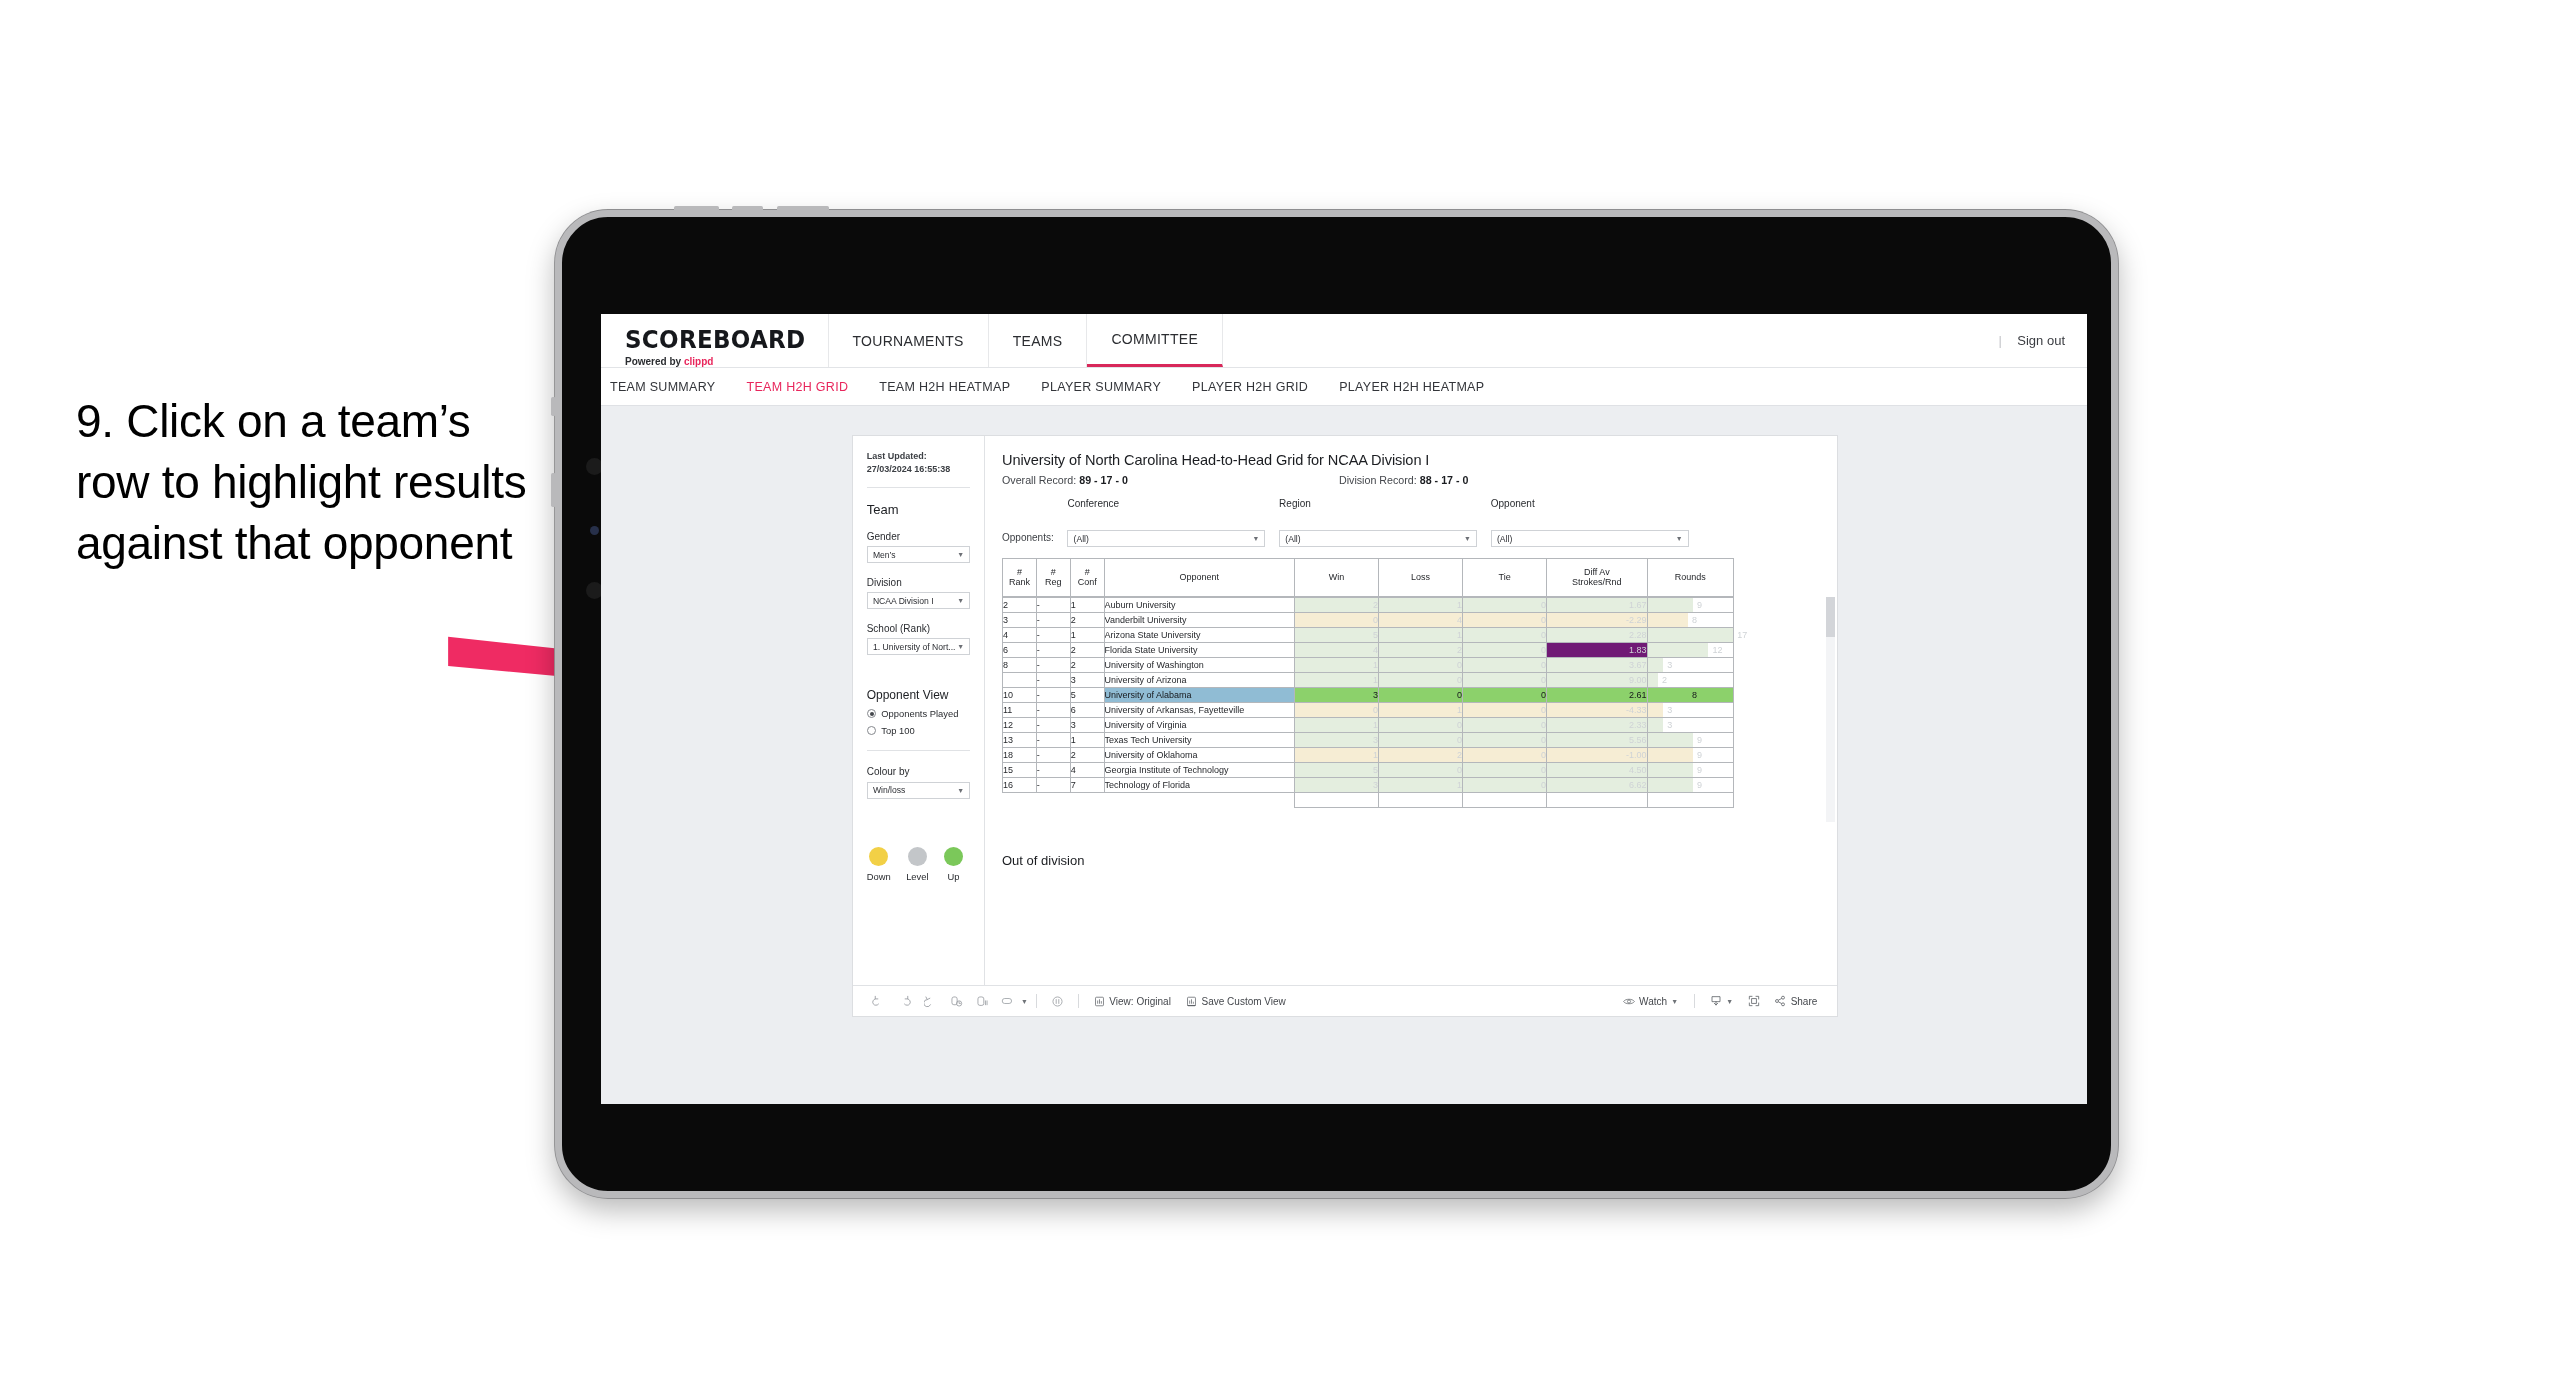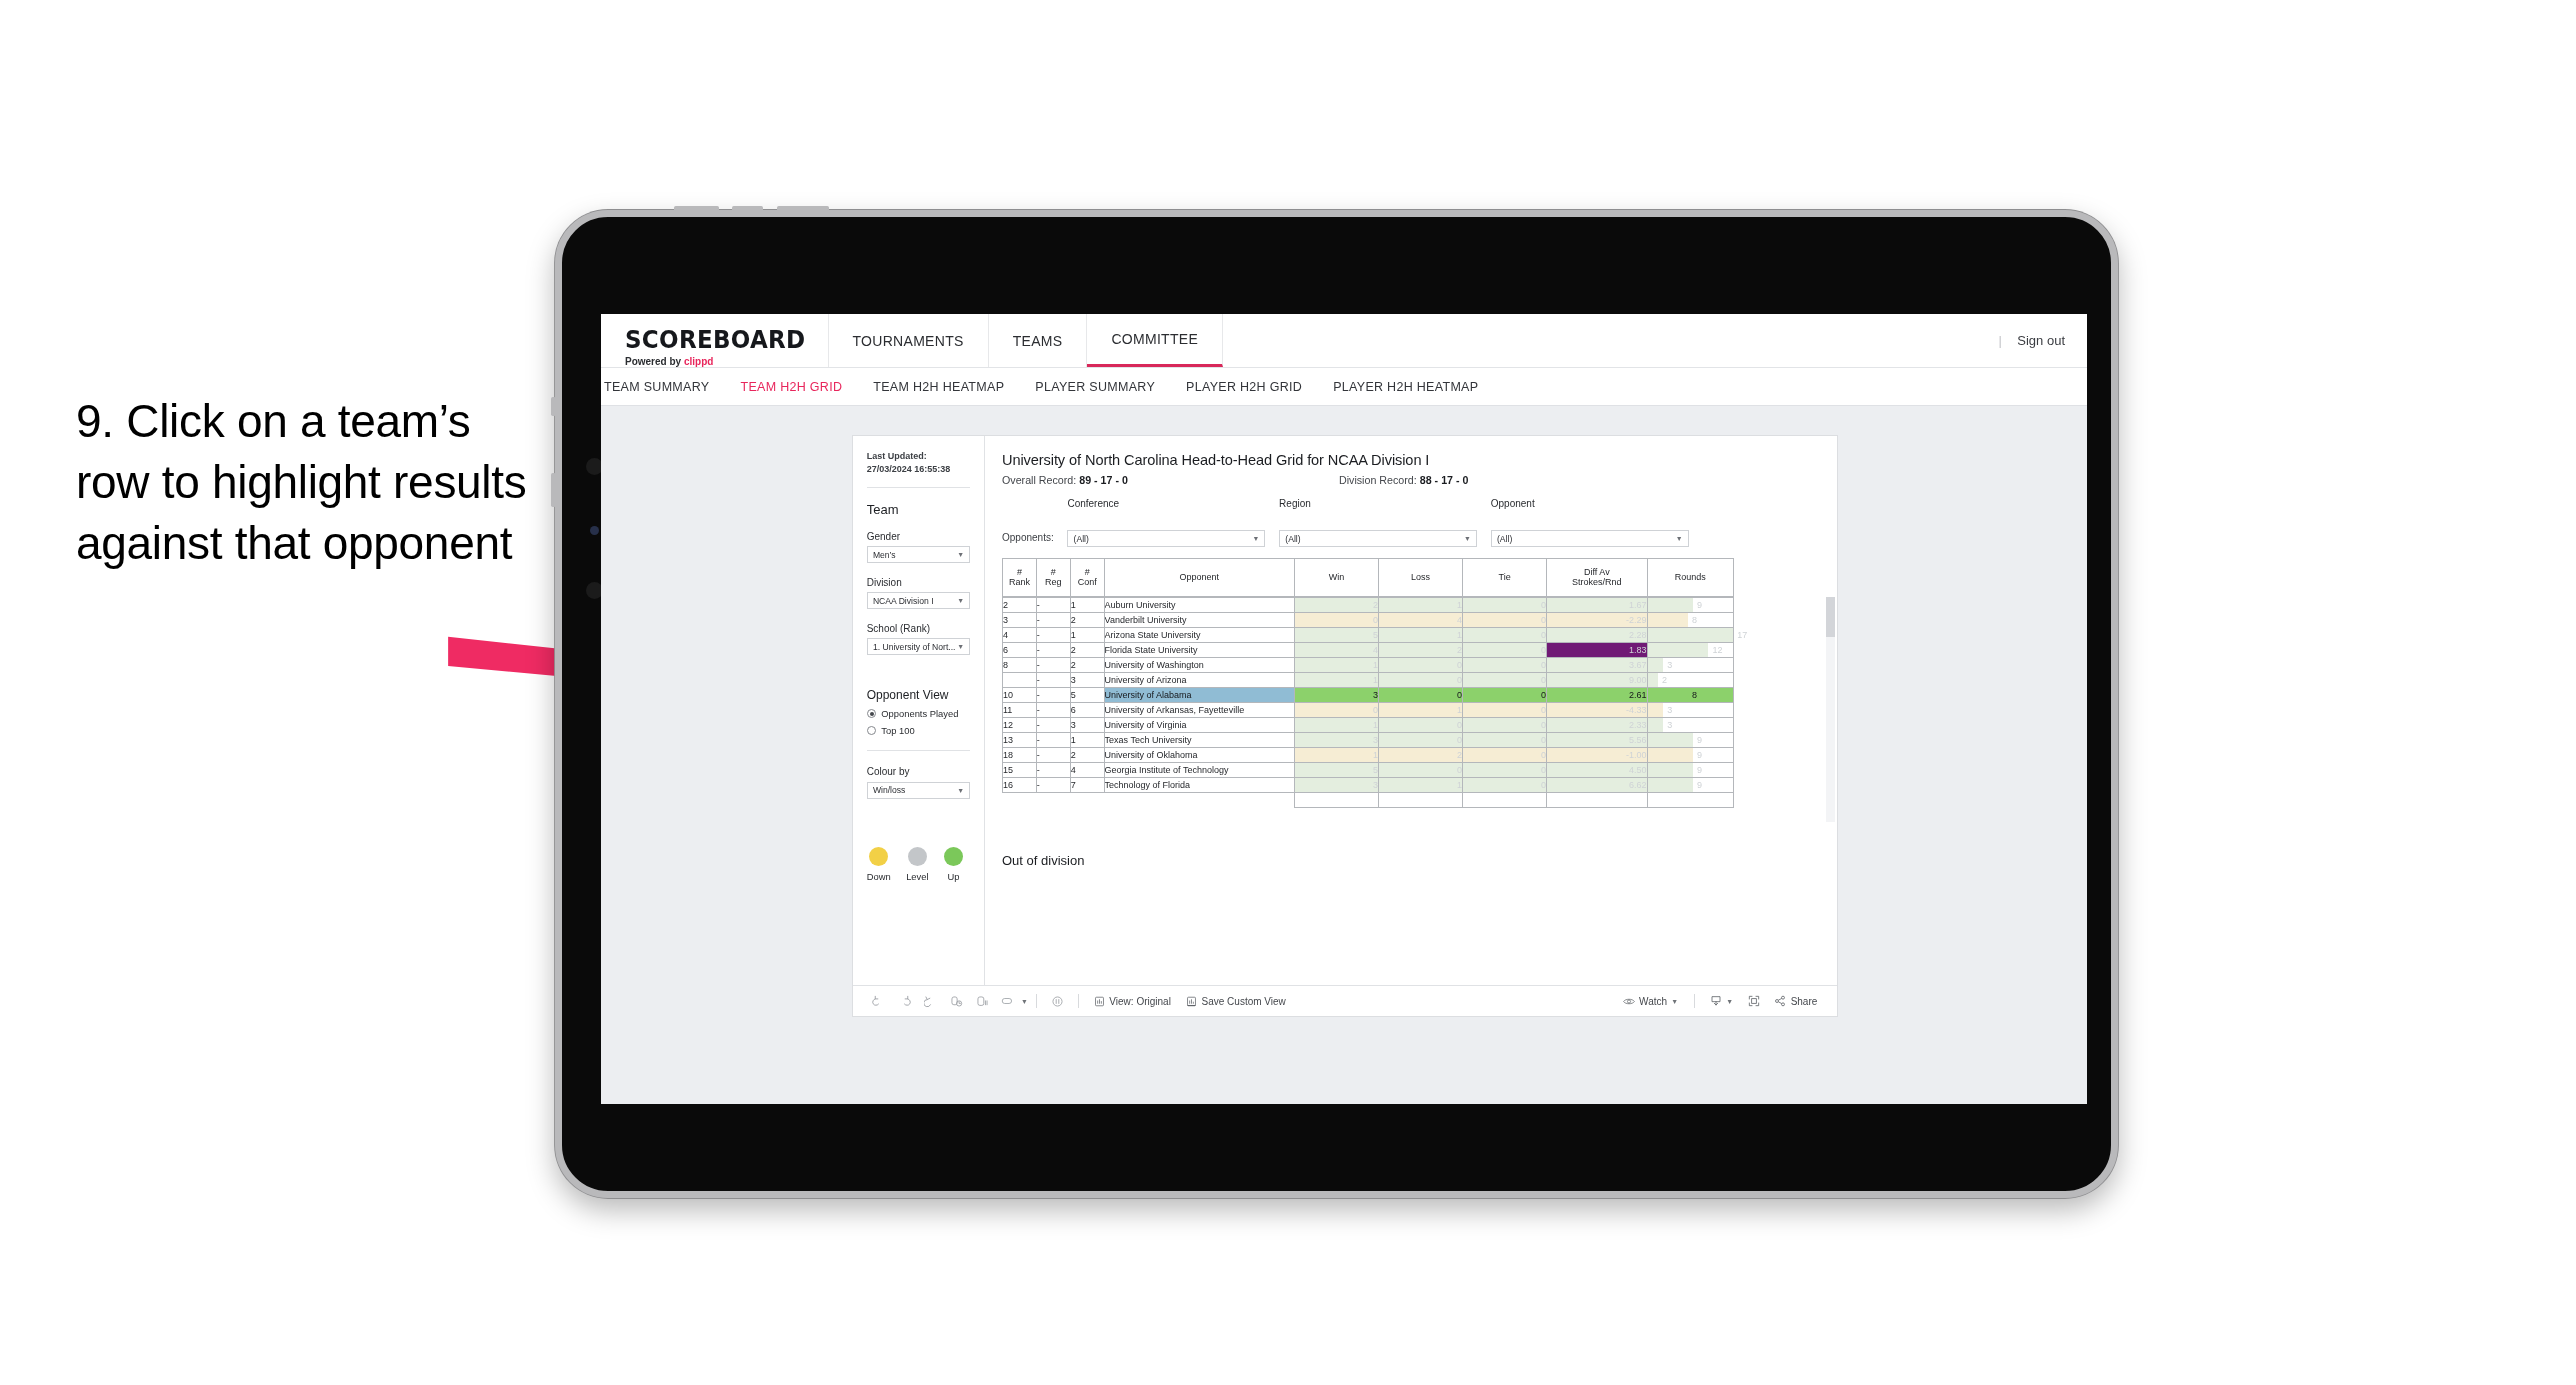--- a/index.html
+++ b/index.html
@@ -56,21 +56,21 @@
     width: 1486px; height: 790px;
     background: #eceef1;
     overflow: hidden;
   }
 
   
   #topnav {
     height: 54px; background: #fff; display: flex; align-items: stretch;
     border-bottom: 0.9px solid #e2e4e7;
   }
-  .brand { padding: 12px 22px 0 24px; display: flex; flex-direction: column; justify-content: space-between;
+  .brand { padding: 0 22px 0 24px; display: flex; flex-direction: column; justify-content: flex-end;
            border-right: 0.9px solid #e7e8ea; }
   .brand-title {
     font-family: "DejaVu Sans", sans-serif;
     font-weight: 700; font-size: 23px; letter-spacing: 0.3px; color: #16181c;
     transform: scaleY(1.08); transform-origin: left center;
   }
   .brand-sub { font-size: 10px; color: #2b2d31; margin-top: 4.3px; font-weight: 600; }
   .brand-sub .pink { color: #e8265c; font-weight: 700; }
 
   .nav-tabs { display: flex; align-items: stretch; }
@@ -79,21 +79,21 @@
     color: #2b2d31; letter-spacing: 0.3px; border-right: 0.9px solid #e7e8ea; cursor: pointer;
   }
   .nav-tab.active { border-bottom: 3.4px solid #d8285a; }
   .nav-right { margin-left: auto; display: flex; align-items: center; padding-right: 22px;
                gap: 15.5px; color: #3b3d42; font-size: 13px; }
   .nav-sep { color: #c3c5c9; }
 
   
   #subnav {
     height: 38px; background: #fff; display: flex; align-items: center;
-    padding-left: 3px; gap: 31px; border-bottom: 0.9px solid #dfe1e5;
+    padding-left: 9px; gap: 31px; border-bottom: 0.9px solid #dfe1e5;
   }
   .sub-tab { font-size: 12.5px; color: #33353a; letter-spacing: 0.3px; cursor: pointer; }
   .sub-tab.active { color: #e8265c; }
 
   
   #work { position: relative; height: 698px; background: #eceef1; padding: 29px 0 0 0; }
   #viz {
     position: absolute; left: 251px; top: 29px; width: 986px; height: 582px;
     background: #ffffff; border: 0.9px solid #dcdee1; display: flex; flex-direction: column;
   }

